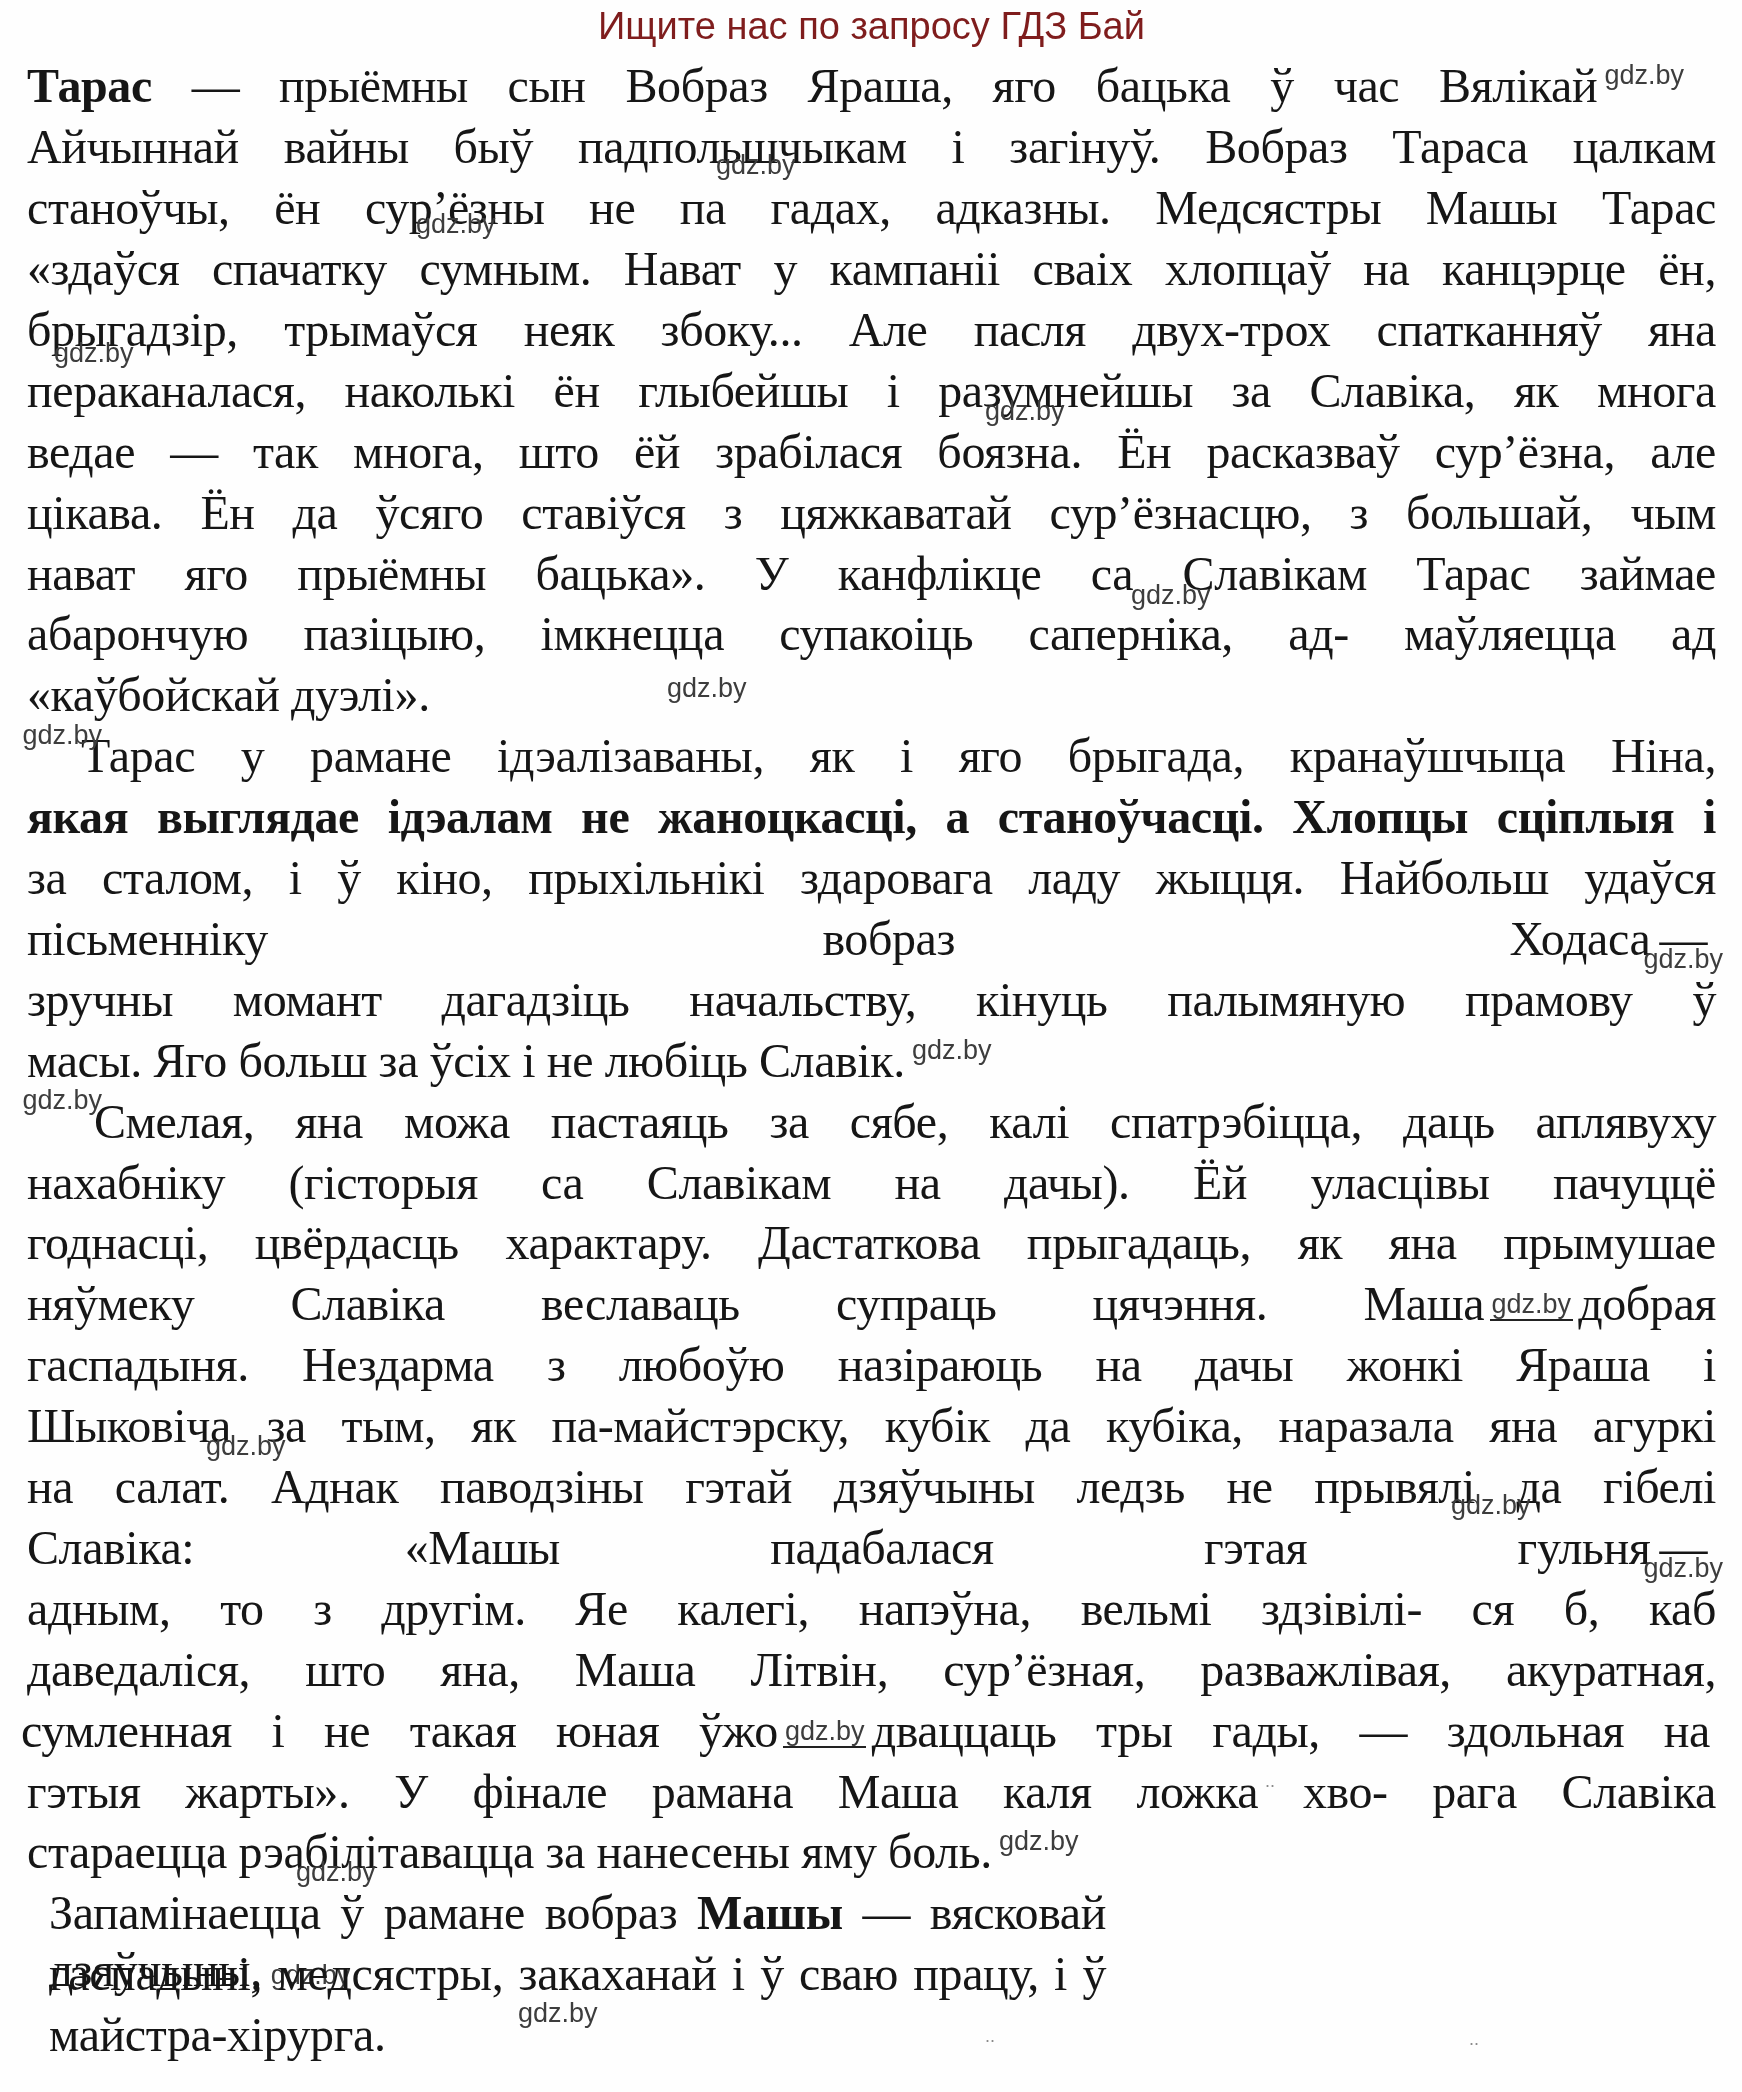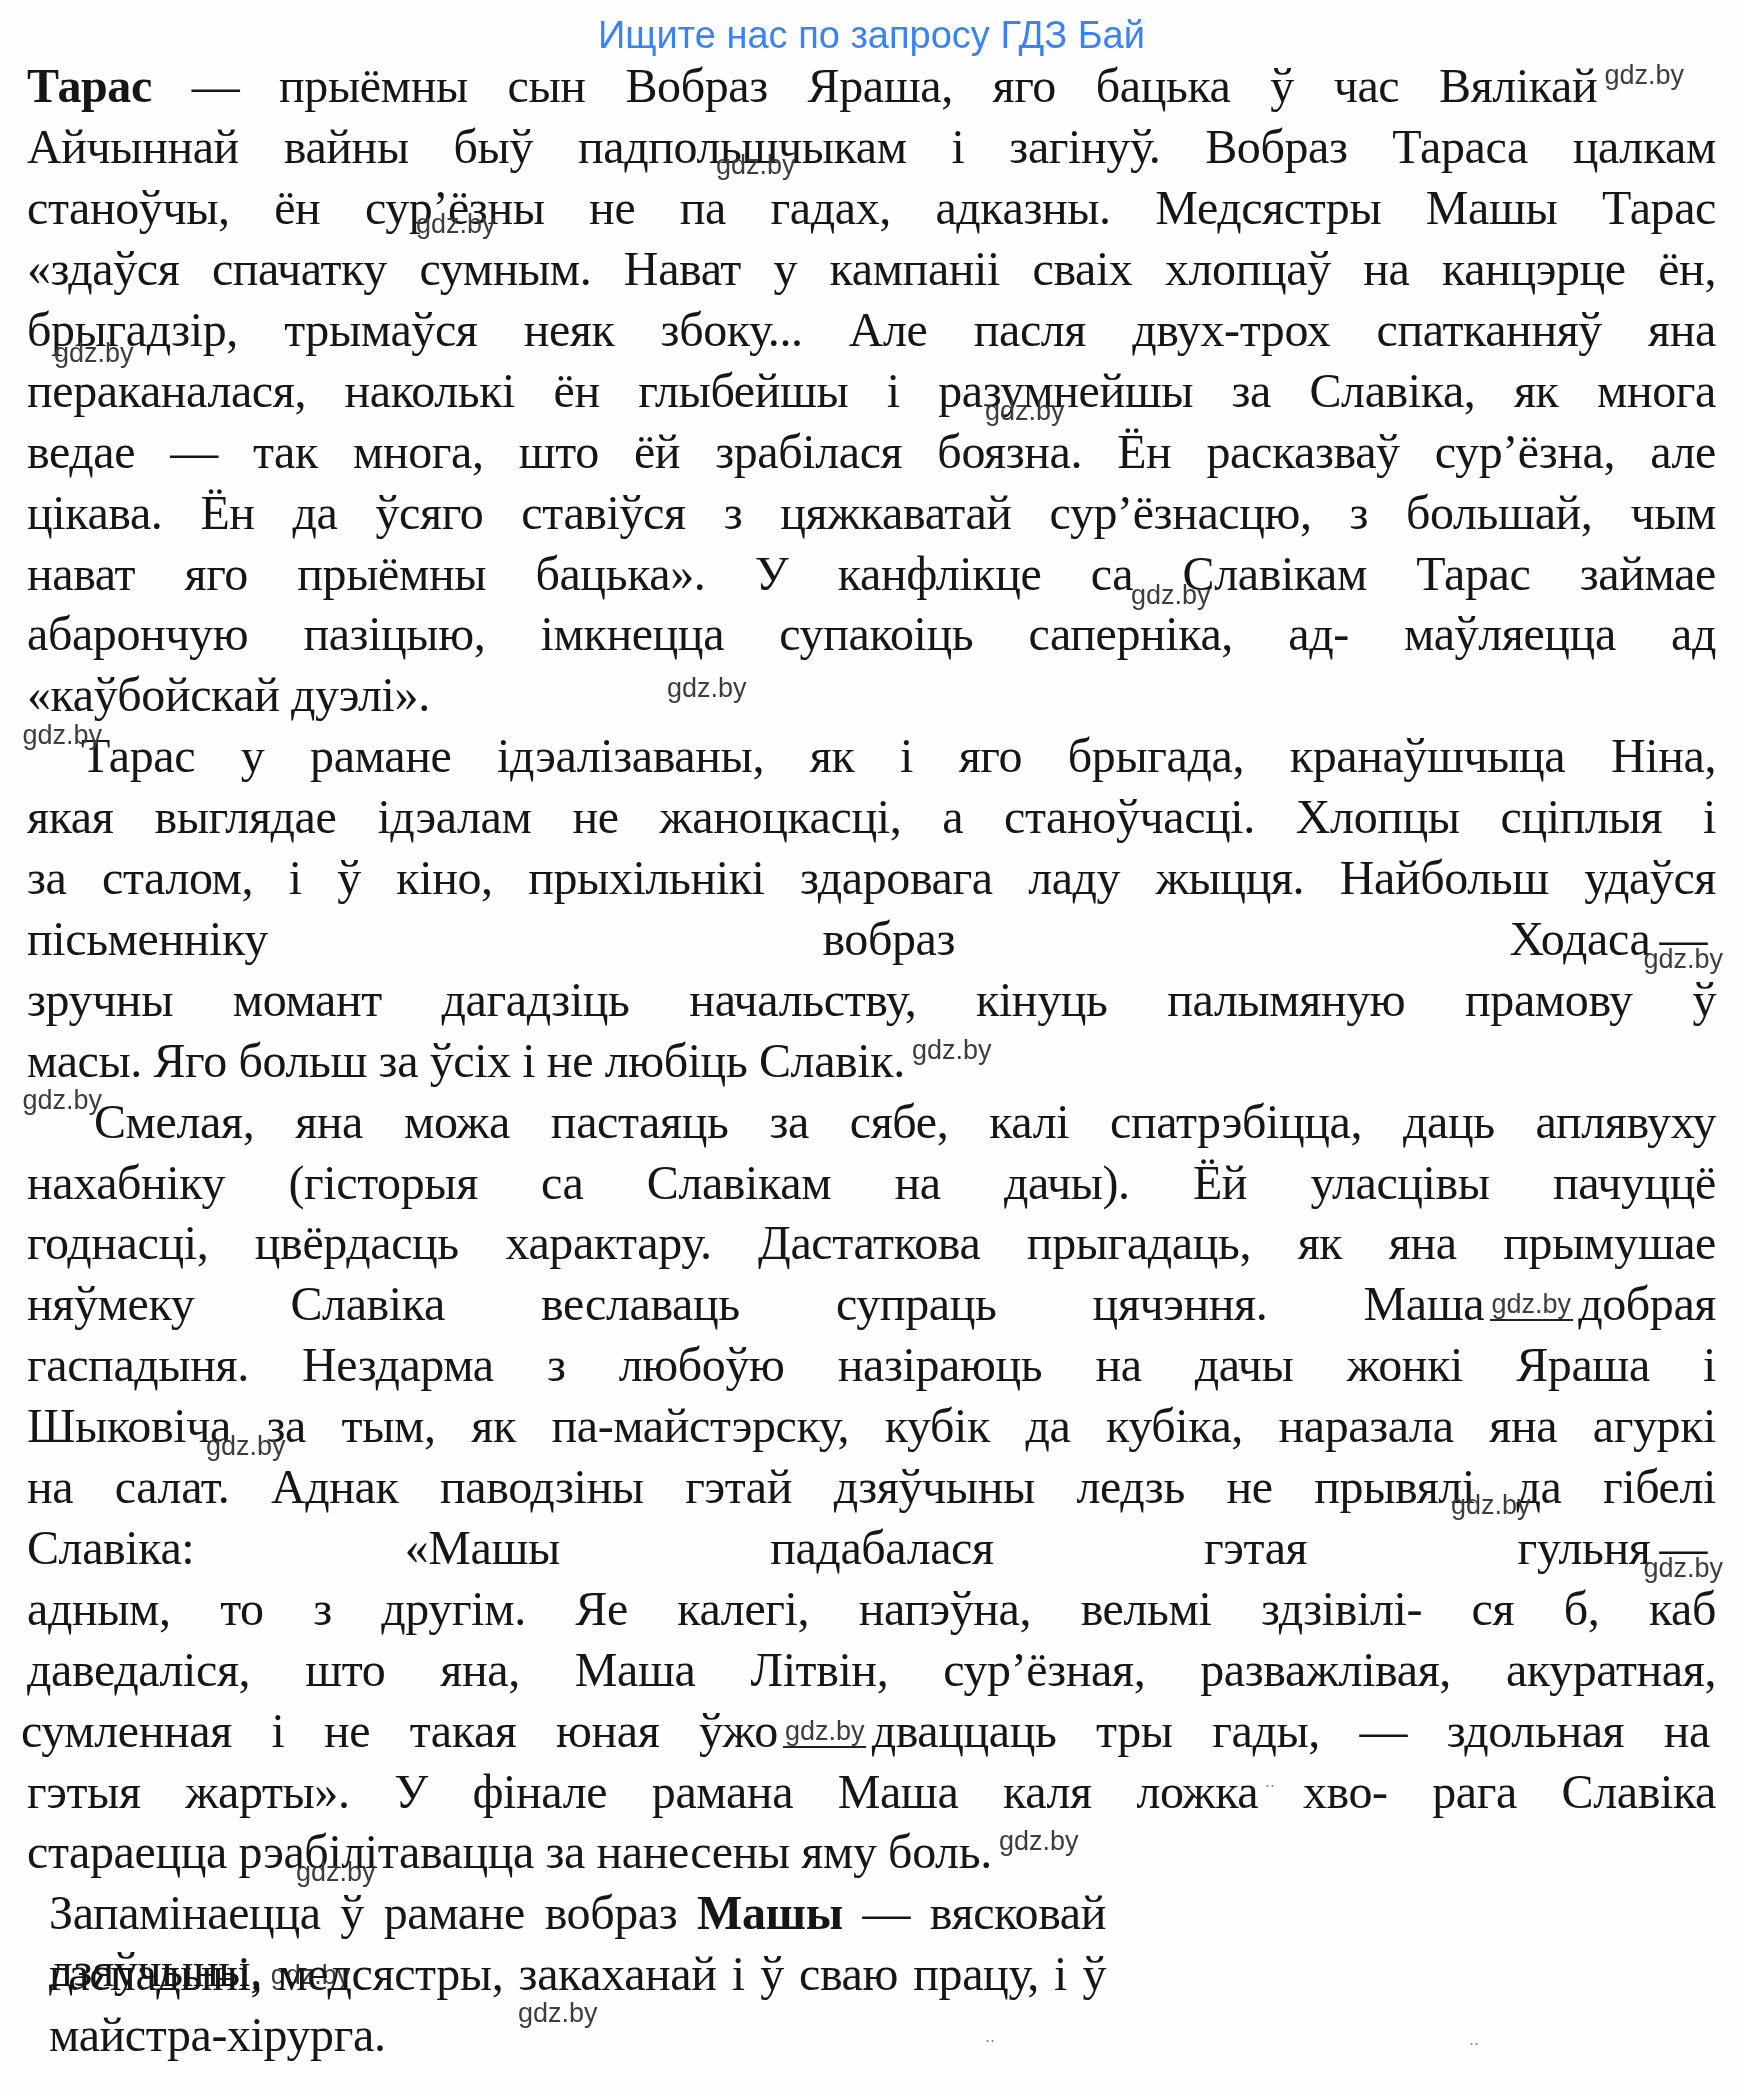--- a/index.html
+++ b/index.html
@@ -80,36 +80,36 @@
     font-size:18px;
     color:#8a8a8a;
     font-family:"Liberation Sans",sans-serif;
   }
 </style>
 </head>
 <body>
 
 <div class="page">
 
-  <div class="promo" style="color: #3b82f6; margin-top: 9px;">Ищите нас по запросу ГДЗ Бай</div>
+  <div class="promo" style="color: #7f1d1d;">Ищите нас по запросу ГДЗ Бай</div>
 
   <div id="body-text">
       <div class="line justify" style="top: 57px; left: 27px; width: 1657px;"><span class="b">Тарас</span><span class="t"> — прыёмны сын Вобраз Яраша, яго бацька ў час Вялікай</span><span class="wm wm-sup">gdz.by</span></div>
       <div class="line justify" style="top: 118px; left: 27px; width: 1689px;"><span class="t">Айчыннай вайны быў падпольшчыкам і загінуў. Вобраз Тараса цалкам</span></div>
       <div class="line justify" style="top: 179px; left: 27px; width: 1689px;"><span class="t">станоўчы, ён сур’ёзны не па гадах, адказны. Медсястры Машы Тарас</span></div>
       <div class="line justify" style="top: 240px; left: 27px; width: 1689px;"><span class="t">«здаўся спачатку сумным. Нават у кампаніі сваіх хлопцаў на канцэрце ён,</span></div>
       <div class="line justify" style="top: 301px; left: 27px; width: 1689px;"><span class="t">брыгадзір, трымаўся неяк збоку... Але пасля двух-трох спатканняў яна</span></div>
       <div class="line justify" style="top: 362px; left: 27px; width: 1689px;"><span class="t">пераканалася, наколькі ён глыбейшы і разумнейшы за Славіка, як многа</span></div>
       <div class="line justify" style="top: 423px; left: 27px; width: 1689px;"><span class="t">ведае — так многа, што ёй зрабілася боязна. Ён расказваў сур’ёзна, але</span></div>
       <div class="line justify" style="top: 484px; left: 27px; width: 1689px;"><span class="t">цікава. Ён да ўсяго ставіўся з цяжкаватай сур’ёзнасцю, з большай, чым</span></div>
       <div class="line justify" style="top: 545px; left: 27px; width: 1689px;"><span class="t">нават яго прыёмны бацька». У канфлікце са Славікам Тарас займае</span></div>
       <div class="line justify" style="top: 605px; left: 27px; width: 1689px;"><span class="t">абарончую пазіцыю, імкнецца супакоіць саперніка, ад- маўляецца ад</span></div>
       <div class="line" style="top: 666px; left: 27px; width: 1689px;"><span class="t">«каўбойскай дуэлі».</span></div>
       <div class="line justify" style="top: 727px; left: 27px; width: 1689px; text-indent: 54px;"><span class="t">Тарас у рамане ідэалізаваны, як і яго брыгада, кранаўшчыца Ніна,</span></div>
-      <div class="line justify" style="top: 788px; left: 27px; width: 1689px;"><span class="t">якая выглядае ідэалам не жаноцкасці, а станоўчасці. Хлопцы сціплыя і</span></div>
+      <div class="line justify" style="top: 788px; left: 27px; width: 1689px; font-weight: bold;"><span class="t">якая выглядае ідэалам не жаноцкасці, а станоўчасці. Хлопцы сціплыя і</span></div>
       <div class="line justify" style="top: 849px; left: 27px; width: 1689px;"><span class="t">за сталом, і ў кіно, прыхільнікі здаровага ладу жыцця. Найбольш удаўся</span></div>
       <div class="line justify" style="top: 910px; left: 27px; width: 1689px;"><span class="t">пісьменніку вобраз Ходаса</span><span class="dashwm"><span>—</span><span class="wm wm-below">gdz.by</span></span></div>
       <div class="line justify" style="top: 971px; left: 27px; width: 1689px;"><span class="t">зручны момант дагадзіць начальству, кінуць палымяную прамову ў</span></div>
       <div class="line" style="top: 1032px; left: 27px; width: 1689px;"><span class="t">масы. Яго больш за ўсіх і не любіць Славік.</span><span class="wm wm-sup">gdz.by</span></div>
       <div class="line justify" style="top: 1093px; left: 27px; width: 1689px; text-indent: 67px;"><span class="t">Смелая, яна можа пастаяць за сябе, калі спатрэбіцца, даць аплявуху</span></div>
       <div class="line justify" style="top: 1154px; left: 27px; width: 1689px;"><span class="t">нахабніку (гісторыя са Славікам на дачы). Ёй уласцівы пачуццё</span></div>
       <div class="line justify" style="top: 1214px; left: 27px; width: 1689px;"><span class="t">годнасці, цвёрдасць характару. Дастаткова прыгадаць, як яна прымушае</span></div>
       <div class="line justify" style="top: 1275px; left: 27px; width: 1689px;"><span class="t">няўмеку Славіка веславаць супраць цячэння. Маша</span><span class="wm wm-ul">gdz.by</span><span class="t">добрая</span></div>
       <div class="line justify" style="top: 1336px; left: 27px; width: 1689px;"><span class="t">гаспадыня. Нездарма з любоўю назіраюць на дачы жонкі Яраша і</span></div>
       <div class="line justify" style="top: 1397px; left: 27px; width: 1689px;"><span class="t">Шыковіча за тым, як па-майстэрску, кубік да кубіка, наразала яна агуркі</span></div>

